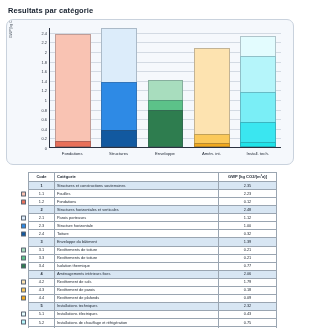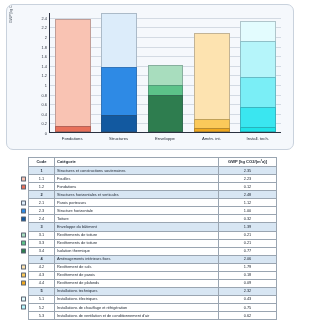--- a/index.html
+++ b/index.html
@@ -89,20 +89,21 @@
   .swatch {
     position:absolute; left:-8.5px; top:50%; transform:translateY(-50%);
     width:5px; height:5px; border:0.7px solid #5a6472; border-radius:0.5px;
   }
 </style>
 </head>
 <body>
 
 <div class="page">
 
+  <div class="page-title">Resultats par catégorie</div>
 
   <div class="chart-card">
     <div class="chart-inner">
       <div class="ylabel">GWP [kg CO2-eq/m²a]</div>
       <div class="yaxis-col" id="yaxis">
           <div class="ytick" style="top: 120px;">0</div>
           <div class="ytick" style="top: 110.4px;">0.2</div>
           <div class="ytick" style="top: 100.8px;">0.4</div>
           <div class="ytick" style="top: 91.2px;">0.6</div>
           <div class="ytick" style="top: 81.6px;">0.8</div>

